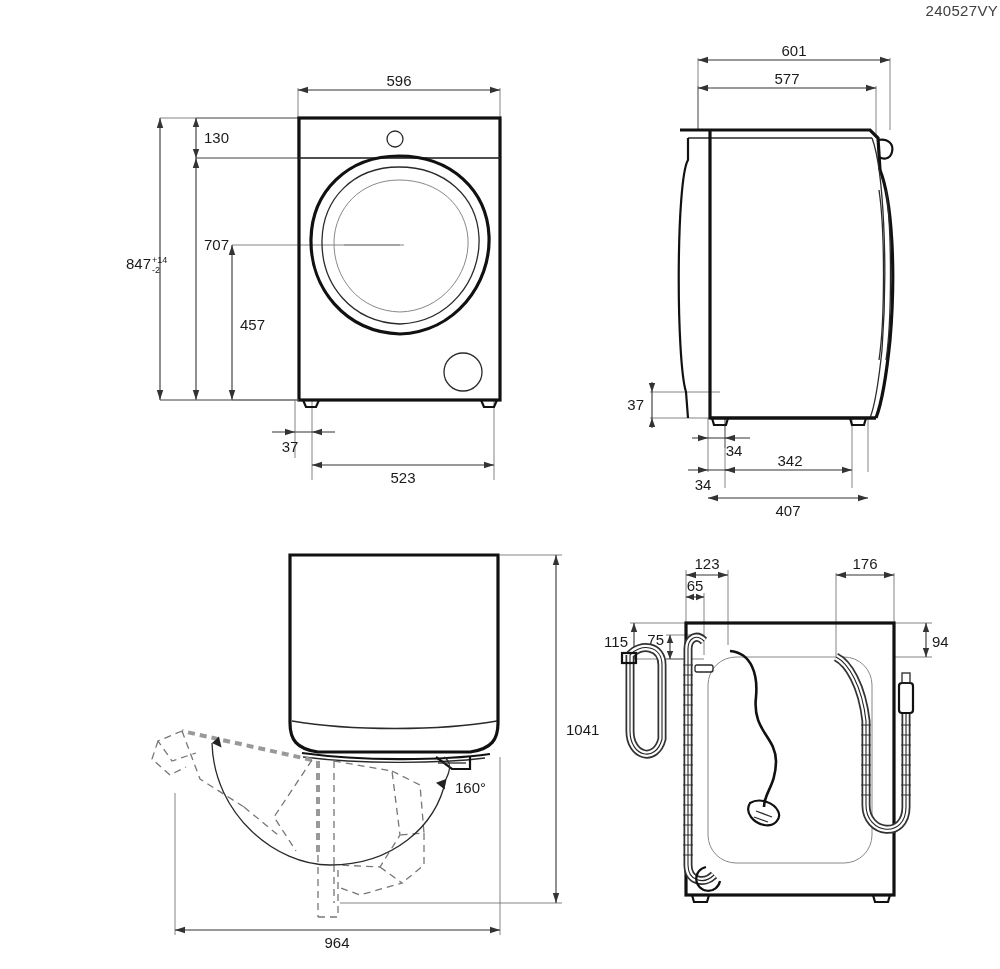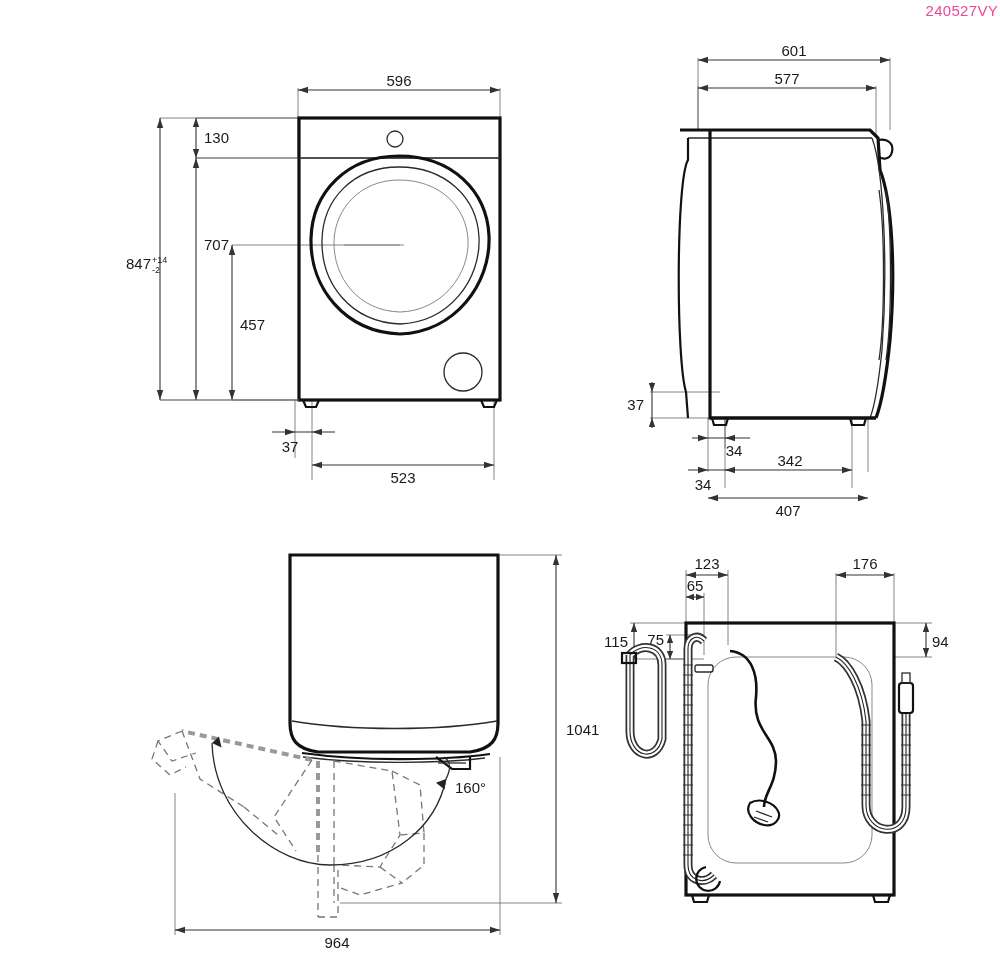--- a/index.html
+++ b/index.html
@@ -1,19 +1,19 @@
 <!DOCTYPE html>
 <html><head>
 <meta charset="utf-8">
 <style>
   html,body{margin:0;padding:0;background:#ffffff;}
   body{width:1000px;height:969px;position:relative;overflow:hidden;
        font-family:"Liberation Sans",sans-serif;color:#1a1a1a;}
   .sheet{position:absolute;inset:0;}
-  .doc-code{position:absolute;right:2px;top:2px;font-size:15px;letter-spacing:.3px;color:#ec4899;white-space:nowrap;}
+  .doc-code{position:absolute;right:2px;top:2px;font-size:15px;letter-spacing:.3px;color:#404040;white-space:nowrap;}
   svg{position:absolute;left:0;top:0;}
   text{font-family:"Liberation Sans",sans-serif;fill:#1a1a1a;}
   .dim-txt{font-size:15px;}
   .tol{font-size:9px;}
   .outline{fill:none;stroke:#111;stroke-width:2.2;}
   .outline-th{fill:none;stroke:#111;stroke-width:3.2;}
   .thin2{fill:none;stroke:#2a2a2a;stroke-width:1.3;}
   .faint{fill:none;stroke:#888;stroke-width:1;}
   .ext{fill:none;stroke:#777;stroke-width:0.9;}
   .dimline{fill:none;stroke:#333;stroke-width:1.1;}

